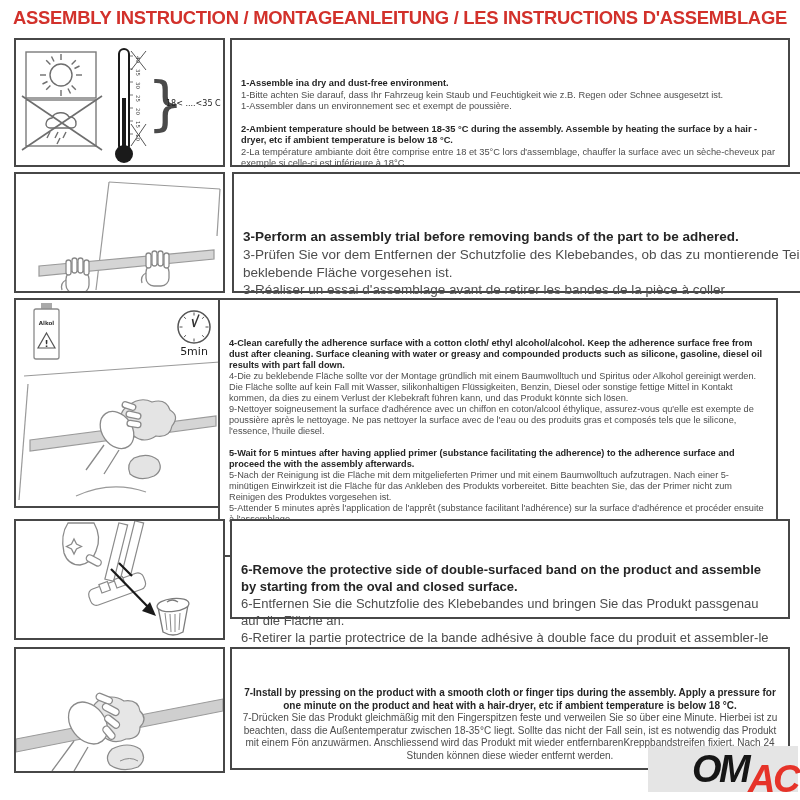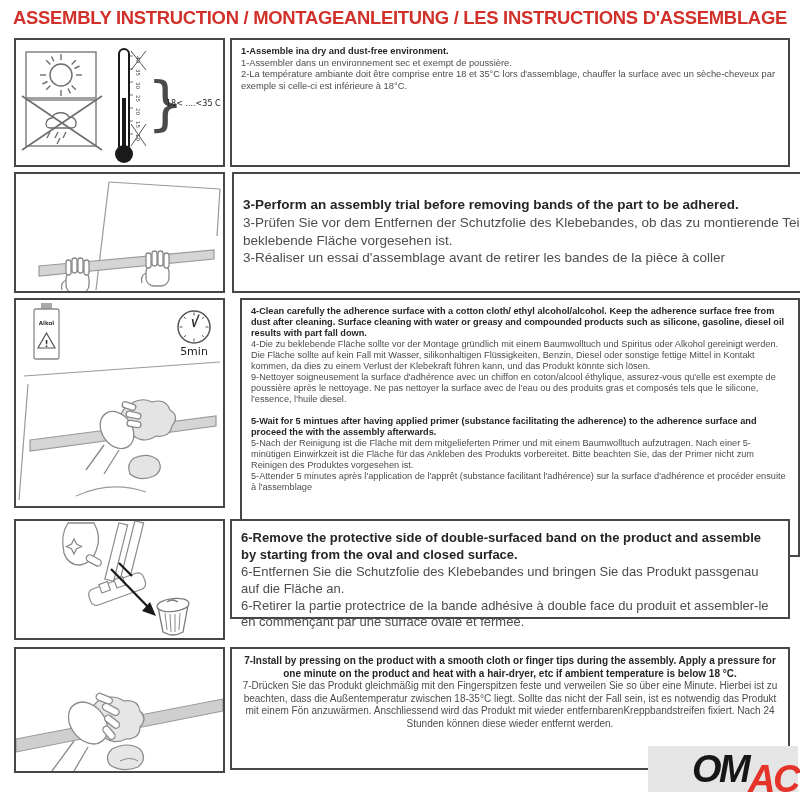--- a/index.html
+++ b/index.html
@@ -4,21 +4,21 @@
 <style>
   html,body{margin:0;padding:0;}
   body{width:800px;height:800px;position:relative;background:#fff;
        font-family:"Liberation Sans", sans-serif;overflow:hidden;}
   .title{position:absolute;left:0;top:7px;width:800px;text-align:center;
          font-size:19px;font-weight:800;color:#d2312b;letter-spacing:-0.3px;
          white-space:nowrap;transform:scaleX(0.97);transform-origin:50% 50%;}
   .box{position:absolute;box-sizing:border-box;border:2px solid #474747;background:#fff;}
   .tbox{padding:6px 9px;color:#4d4d4d;}
   .tbox p{margin:0;}
-  .tbox p.b{font-weight:700;color:#262626;}
+  .tbox p.b{font-weight:700;color:#262626;margin-top:32px;}
   .t-sm{font-size:9.3px;line-height:1.24;}
   .t-sm3{font-size:9.2px;line-height:1.2;}
   .t-lg{font-size:13.5px;line-height:1.32;padding-top:22px;}
   .t-md{font-size:13px;line-height:1.3;padding-top:9px;}
   .t-xs{font-size:10px;line-height:1.26;text-align:center;}
   .gap{margin-top:11px !important;}
   .logo{position:absolute;left:648px;top:746px;width:150px;height:46px;background:#e5e5e5;
         display:flex;align-items:center;justify-content:flex-end;
         font-style:italic;font-weight:900;font-size:38px;letter-spacing:-2.5px;
         color:#161616;line-height:1;}
@@ -89,21 +89,23 @@
         <line x1="115" y1="84" x2="130" y2="106"></line>
           <line x1="130" y1="84" x2="115" y2="106"></line>
       </g>
     </g>
     <text x="131" y="84" font-size="58" fill="#4a4a4a">}</text>
     <text x="150" y="66" font-size="8" fill="#222">18&lt; ....&lt;35 C</text>
   </svg>
 </div>
 <div class="box tbox t-sm" style="left:230px;top:38px;width:560px;height:129px">
   <p class="b">1-Assemble ina dry and dust-free environment.</p>
+  <p>1-Bitte achten Sie darauf, dass Ihr Fahrzeug kein Staub und Feuchtigkeit wie z.B. Regen oder Schnee ausgesetzt ist.</p>
   <p>1-Assembler dans un environnement sec et exempt de poussière.</p>
+  <p class="b gap">2-Ambient temperature should be between 18-35 °C  during the assembly. Assemble by heating the surface by a hair -dryer, etc if ambient temperature is below 18 °C.</p>
   <p>2-La température ambiante doit être comprise entre 18 et 35°C lors d'assemblage, chauffer la surface avec un sèche-cheveux par exemple si celle-ci est inférieure à 18°C.</p>
 </div>
 
 <div class="box" style="left:14px;top:172px;width:211px;height:121px">
   <svg width="207" height="117" viewBox="0 0 207 117">
     <g stroke="#9a9a9a" fill="none" stroke-width="1.2">
       <line x1="93" y1="8" x2="204" y2="15"></line>
       <line x1="93" y1="8" x2="80" y2="116"></line>
       <line x1="204" y1="15" x2="201" y2="62"></line>
     </g>
@@ -173,21 +175,21 @@
     <g stroke="#8a8a8a" fill="#fff" stroke-width="1.3">
       <ellipse cx="101" cy="130" rx="15" ry="20" transform="rotate(-35 101 130)"></ellipse>
       <rect x="106" y="103" width="14" height="6" rx="3" transform="rotate(18 113 106)"></rect>
       <rect x="110" y="112" width="15" height="6" rx="3" transform="rotate(12 117 115)"></rect>
       <rect x="111" y="121" width="14" height="6" rx="3" transform="rotate(8 118 124)"></rect>
       <path d="M88,145 L70,170 M103,150 L88,174" fill="none"></path>
     </g>
     <path d="M60,196 q35,-16 70,-4" stroke="#9a9a9a" fill="none" stroke-width="1.2"></path>
   </svg>
 </div>
-<div class="box tbox t-sm3" style="left:240px;top:298px;width:560px;height:259px">
+<div class="box tbox t-sm3" style="left:218px;top:298px;width:560px;height:259px">
   <p class="b">4-Clean carefully the adherence surface with a cotton cloth/ ethyl alcohol/alcohol. Keep the adherence surface free from dust after cleaning. Surface cleaning with water or greasy and compounded products such as silicone, gasoline, diesel oil results with part fall down.</p>
   <p>4-Die zu beklebende Fläche sollte vor der Montage gründlich mit einem Baumwolltuch und Spiritus oder Alkohol gereinigt werden. Die Fläche sollte auf kein Fall mit Wasser, silikonhaltigen Flüssigkeiten, Benzin, Diesel oder sonstige fettige Mittel in Kontakt kommen, da dies zu einem Verlust der Klebekraft führen kann, und das Produkt könnte sich lösen.</p>
   <p>9-Nettoyer soigneusement la surface d'adhérence avec un chiffon en coton/alcool éthylique, assurez-vous qu'elle est exempte de poussière après le nettoyage. Ne pas nettoyer la surface avec de l'eau ou des produits gras et composés tels que le silicone, l'essence, l'huile diesel.</p>
   <p class="b gap">5-Wait for 5 mintues after having applied primer (substance facilitating the adherence) to the adherence surface and proceed the with the assembly afterwards.</p>
   <p>5-Nach der Reinigung ist die Fläche mit dem mitgelieferten Primer und mit einem Baumwolltuch aufzutragen. Nach einer 5-minütigen Einwirkzeit ist die Fläche für das Ankleben des Produkts vorbereitet. Bitte beachten Sie, das der Primer nicht zum Reinigen des Produktes vorgesehen ist.</p>
   <p>5-Attender 5 minutes après l'application de l'apprêt (substance facilitant l'adhérence) sur la surface d'adhérence et procéder ensuite à l'assemblage</p>
 </div>
 
 <div class="box" style="left:14px;top:519px;width:211px;height:121px">
   <svg width="207" height="117" viewBox="0 0 207 117">

